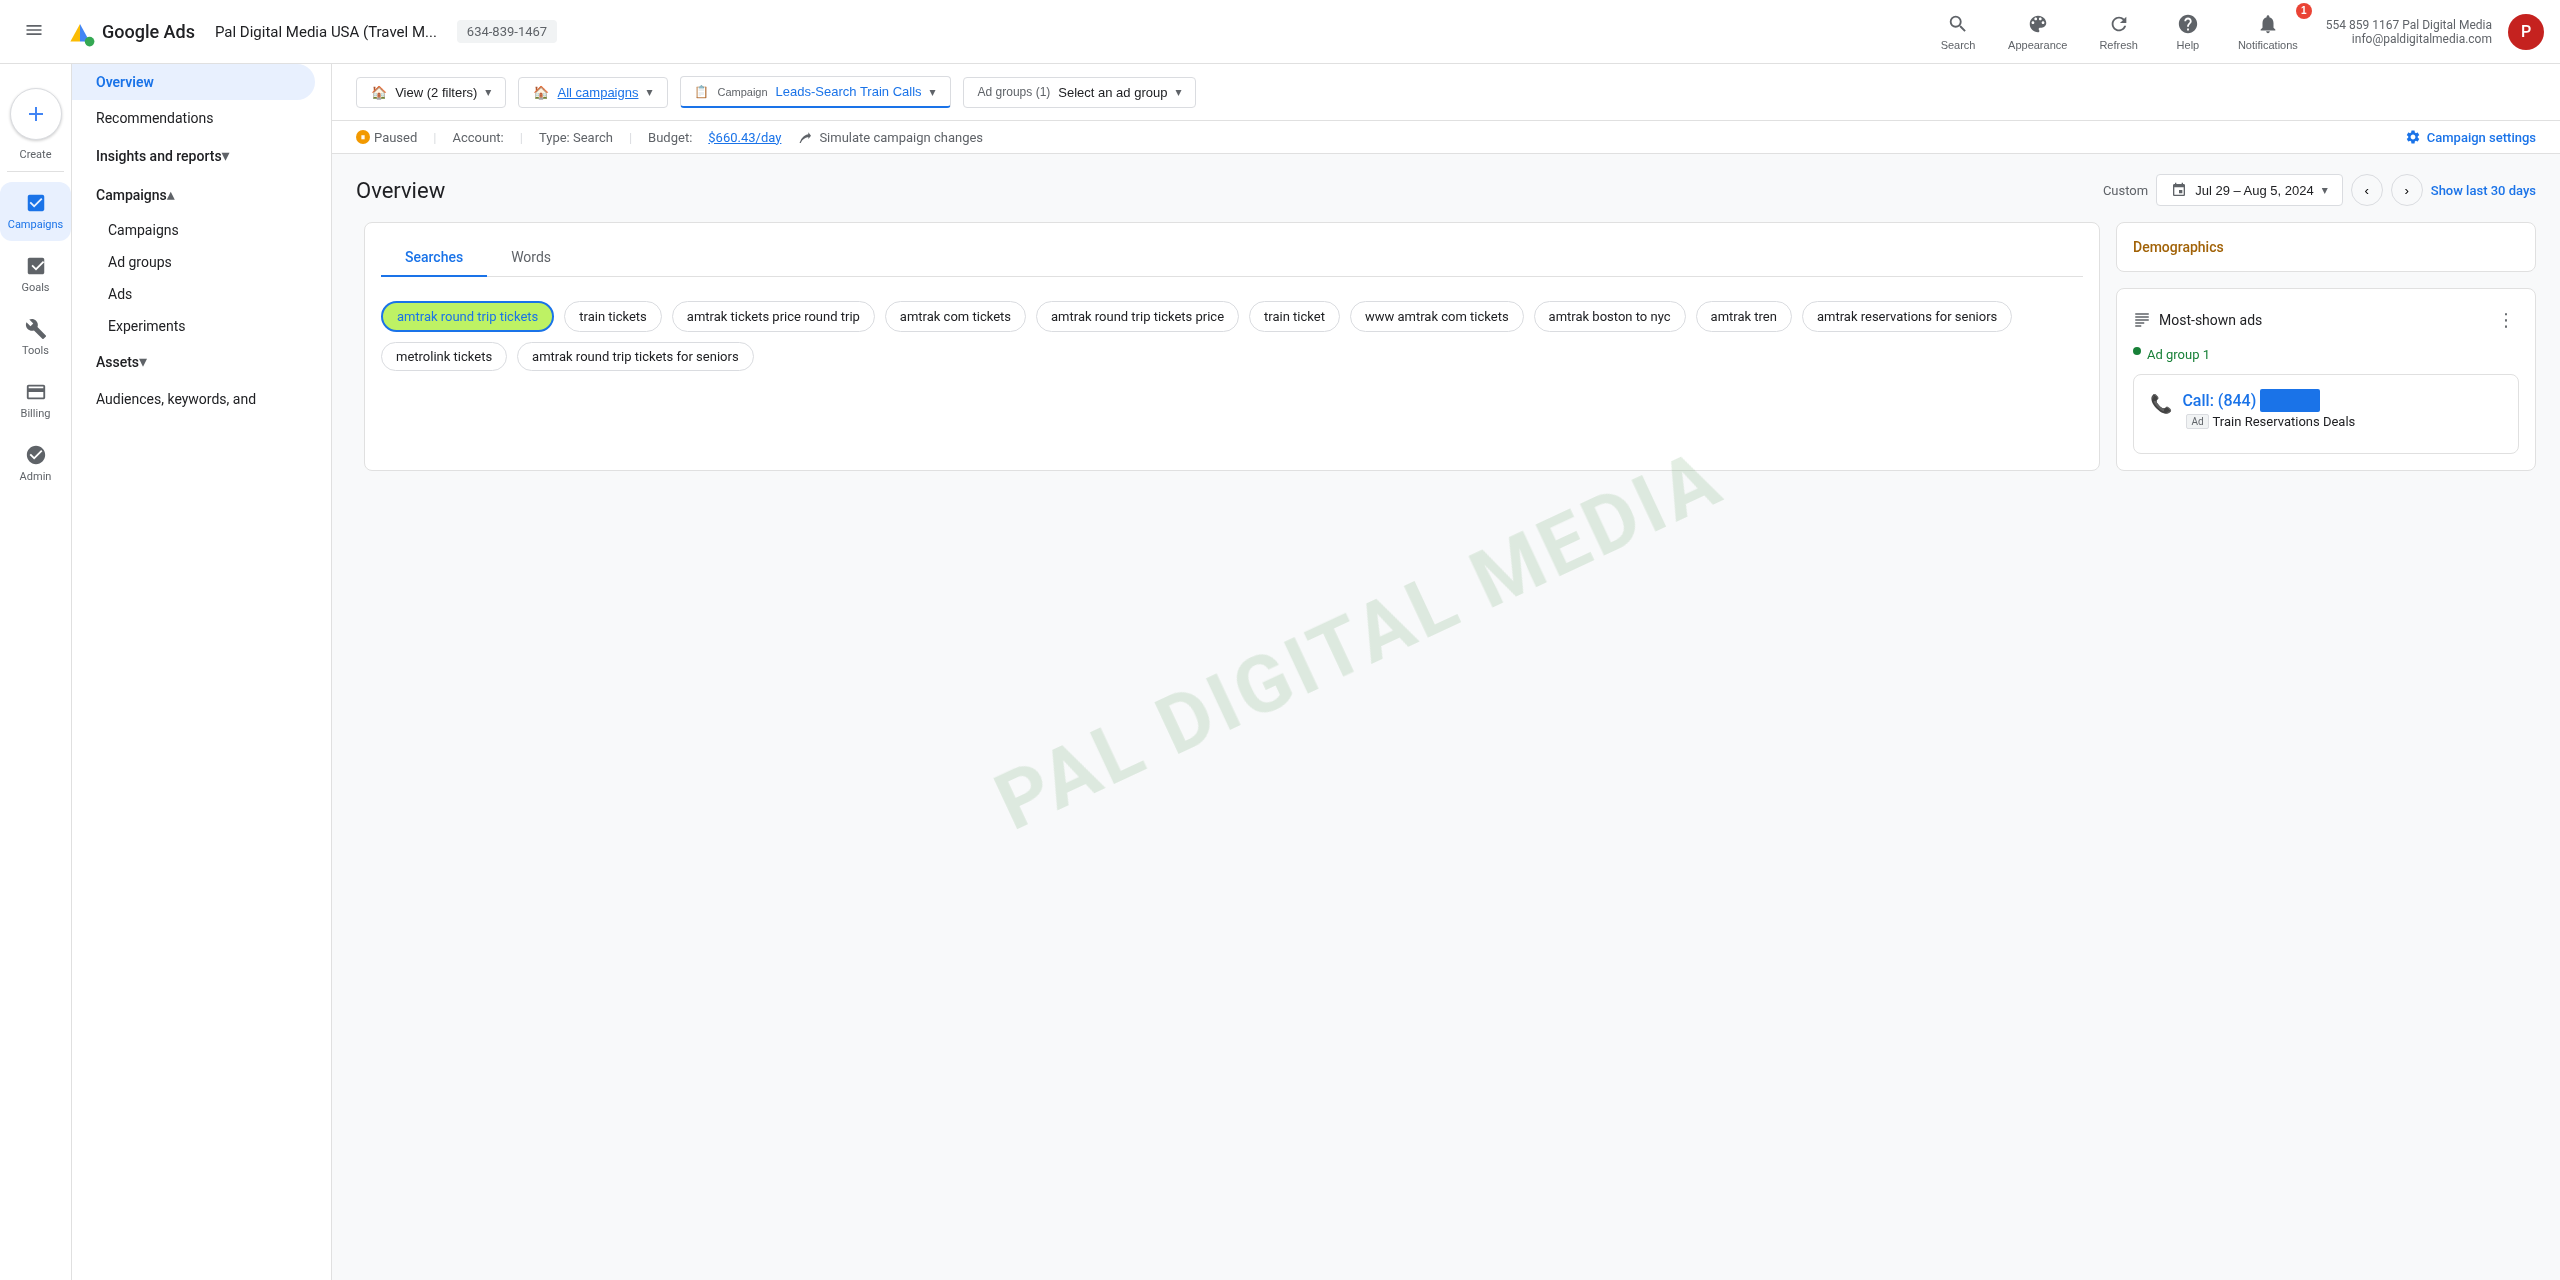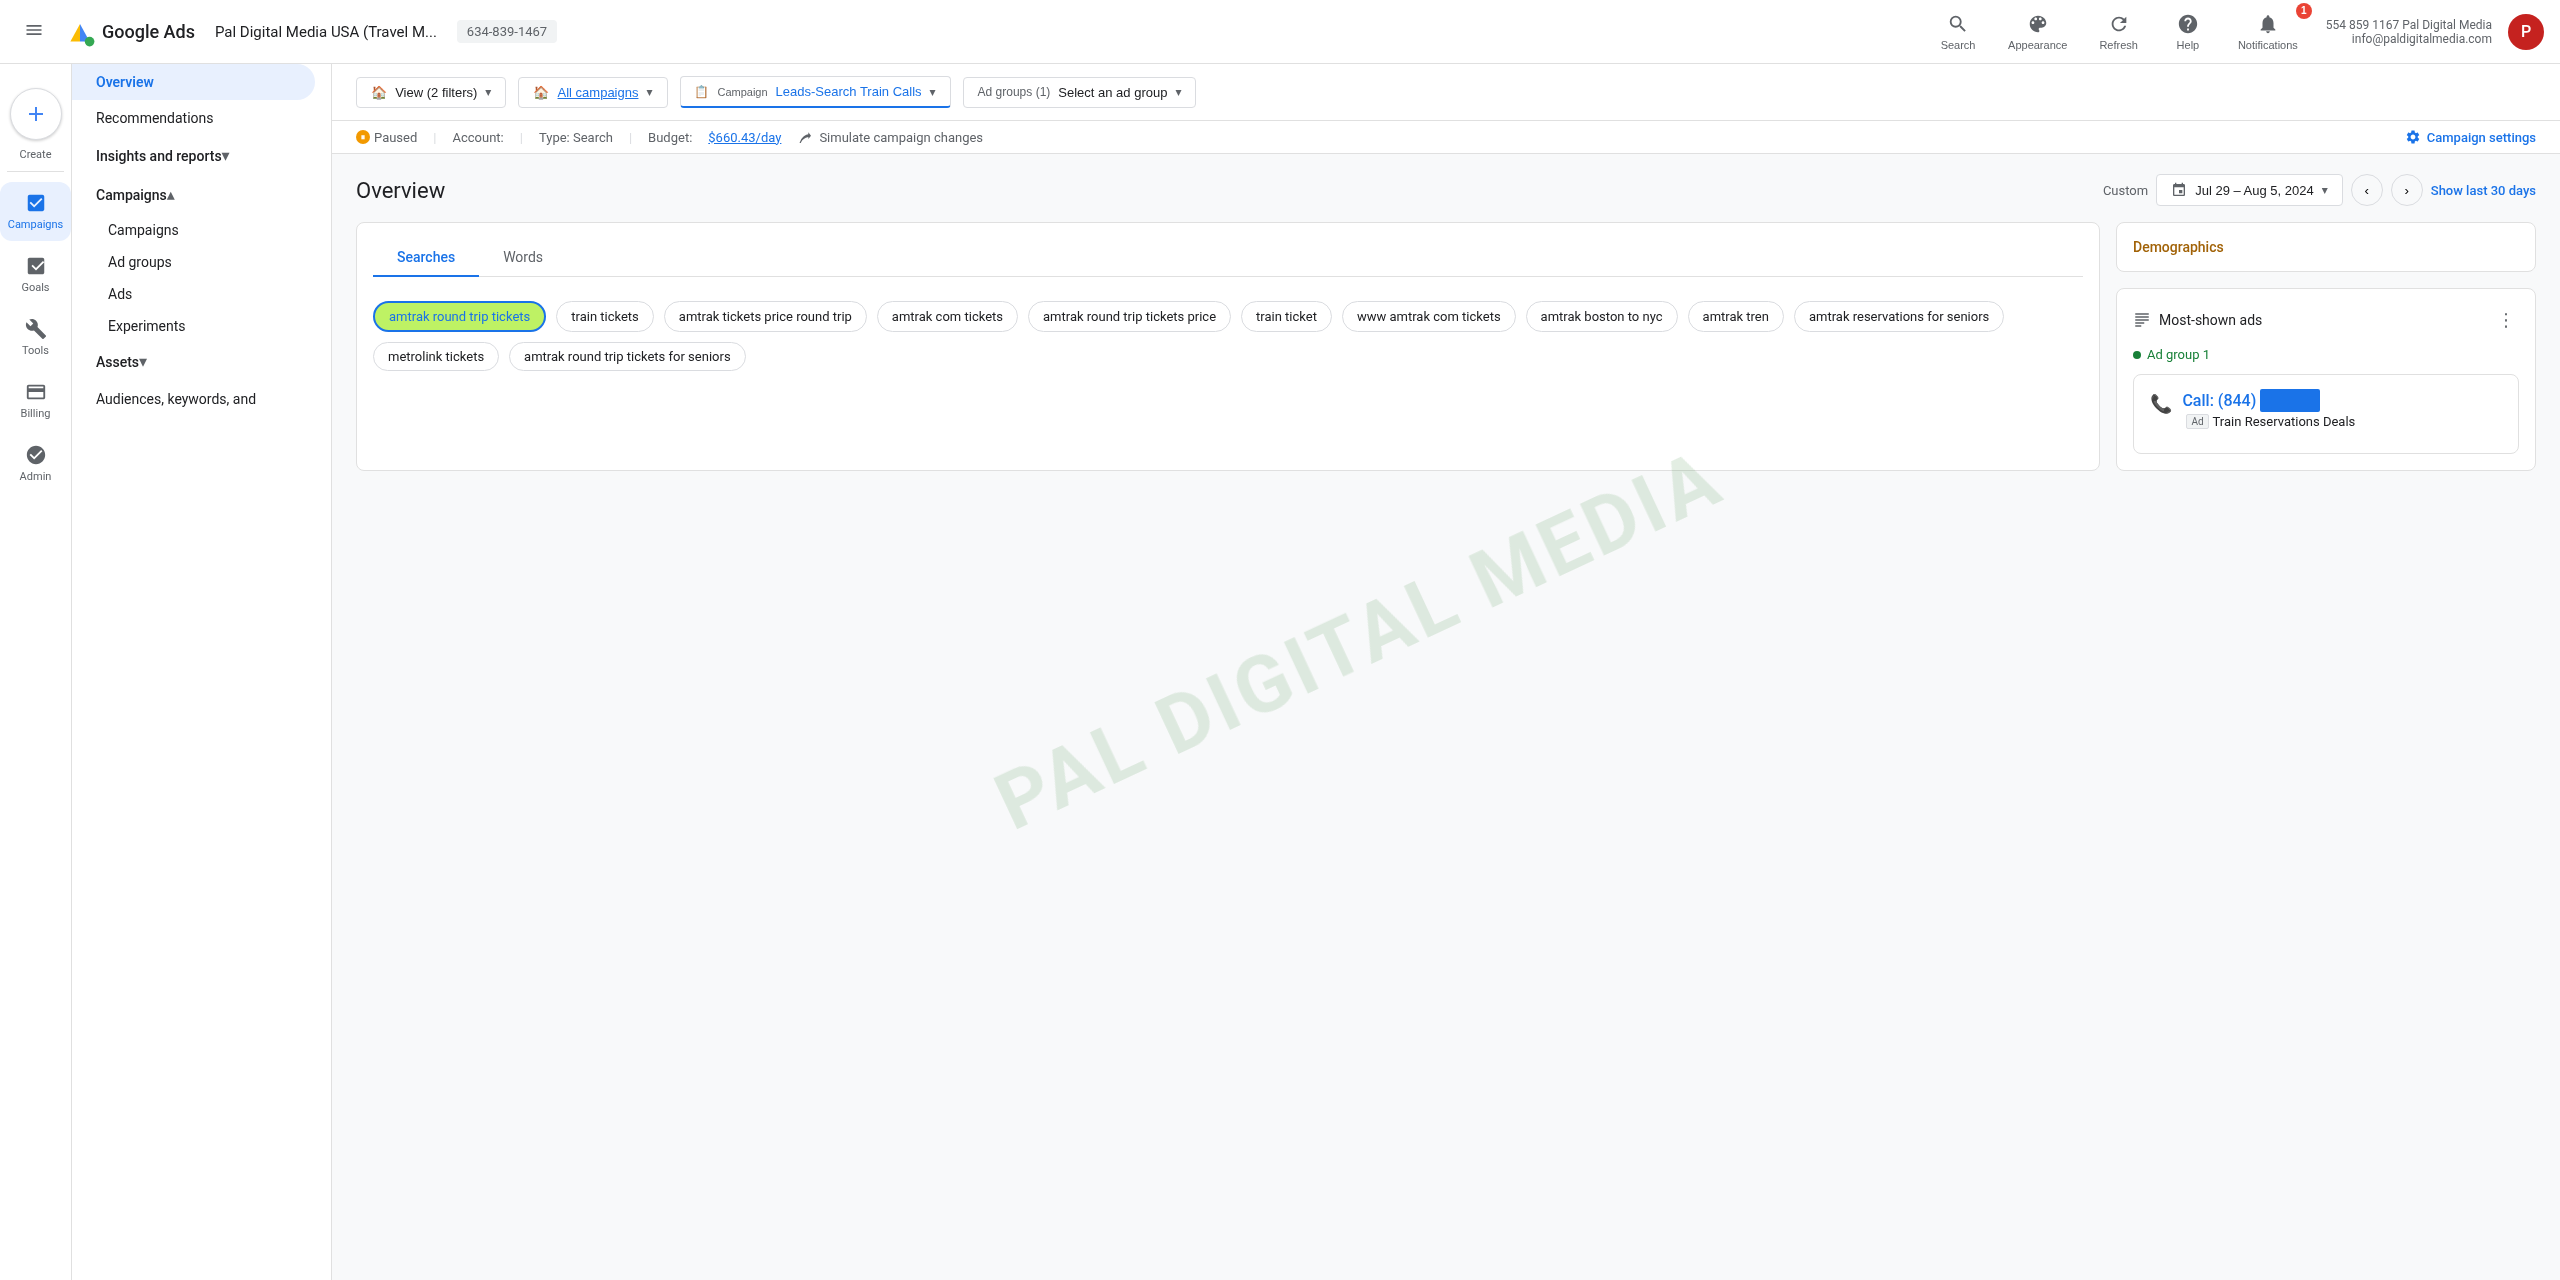--- a/index.html
+++ b/index.html
@@ -72,38 +72,38 @@
     .date-controls { display: flex; align-items: center; gap: 8px; }
     .date-label { font-size: 13px; color: #5f6368; }
     .date-picker-btn { display: flex; align-items: center; gap: 8px; border: 1px solid #dadce0; border-radius: 4px; padding: 7px 14px; background: #fff; cursor: pointer; font-size: 13px; color: #202124; }
     .nav-arrow { background: none; border: 1px solid #dadce0; border-radius: 50%; width: 32px; height: 32px; cursor: pointer; display: flex; align-items: center; justify-content: center; }
     .show-last-btn { color: #1a73e8; font-size: 13px; cursor: pointer; font-weight: 500; }
 
     
     .content-grid { display: grid; grid-template-columns: 1fr 420px; gap: 16px; }
 
     
-    .searches-panel { background: #fff; border-radius: 8px; border: 1px solid #e0e0e0; padding: 16px; }
+    .searches-panel { background: #fff; border-radius: 8px; border: 1px solid #e0e0e0; padding: 16px; margin-left: 8px; }
     .searches-tabs { display: flex; gap: 0; border-bottom: 1px solid #e0e0e0; margin-bottom: 16px; }
     .search-tab { padding: 10px 24px; cursor: pointer; font-size: 14px; color: #5f6368; border-bottom: 2px solid transparent; margin-bottom: -1px; }
     .search-tab.active { color: #1a73e8; border-bottom: 2px solid #1a73e8; font-weight: 500; }
     .keywords-cloud { display: flex; flex-wrap: wrap; gap: 10px; padding: 8px 0; }
     .keyword-chip { display: inline-flex; align-items: center; border: 1px solid #dadce0; border-radius: 20px; padding: 6px 14px; font-size: 13px; color: #202124; cursor: pointer; background: #fff; }
     .keyword-chip.highlighted { border: 2px solid #1a73e8; background: #bef264; color: #1a73e8; }
 
     
     .right-panel { display: flex; flex-direction: column; gap: 16px; }
     .demographics-panel { background: #fff; border-radius: 8px; border: 1px solid #e0e0e0; padding: 16px; }
     .demographics-title { font-size: 14px; font-weight: 500; color: #a16207; cursor: pointer; }
 
     .most-shown-panel { background: #fff; border-radius: 8px; border: 1px solid #e0e0e0; padding: 16px; }
     .panel-header { display: flex; align-items: center; justify-content: space-between; margin-bottom: 12px; }
     .panel-title { display: flex; align-items: center; gap: 8px; font-size: 14px; color: #202124; }
     .panel-menu { background: none; border: none; cursor: pointer; color: #5f6368; font-size: 18px; padding: 4px; border-radius: 50%; }
-    .ad-group-badge { display: flex; align-items: center; gap: 6px; font-size: 13px; color: #188038; margin-bottom: 12px; }
+    .ad-group-badge { display: flex; align-items: flex-start; gap: 6px; font-size: 13px; color: #188038; margin-bottom: 12px; }
     .green-dot { width: 8px; height: 8px; background: #188038; border-radius: 50%; }
 
     
     .ad-preview { border: 1px solid #e0e0e0; border-radius: 8px; padding: 16px; background: #fff; }
     .ad-call { display: flex; align-items: flex-start; gap: 10px; margin-bottom: 8px; }
     .phone-icon { color: #1a73e8; font-size: 18px; margin-top: 2px; }
     .ad-call-text { font-size: 16px; font-weight: 500; color: #1a73e8; }
     .ad-badge { display: inline-flex; align-items: center; background: #f1f3f4; border: 1px solid #dadce0; border-radius: 2px; padding: 1px 4px; font-size: 10px; color: #5f6368; margin-left: 4px; }
     .ad-site-name { font-size: 13px; color: #202124; }
     .ad-description { font-size: 13px; color: #5f6368; line-height: 1.5; margin-top: 6px; }

